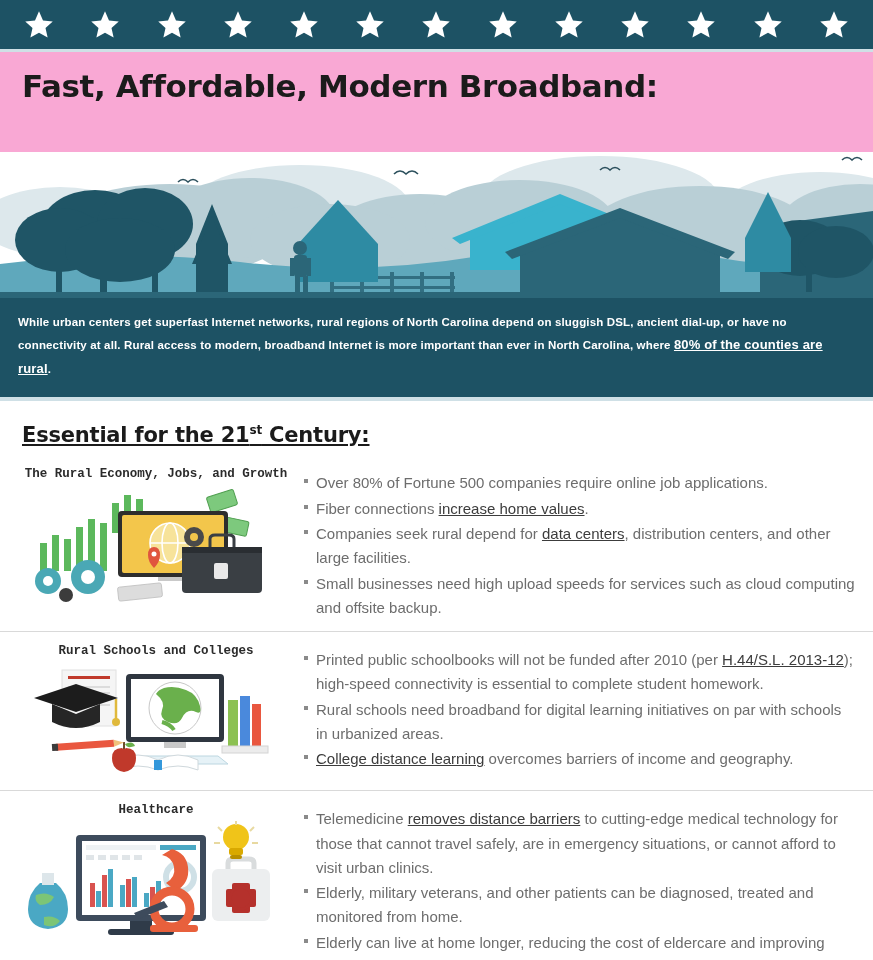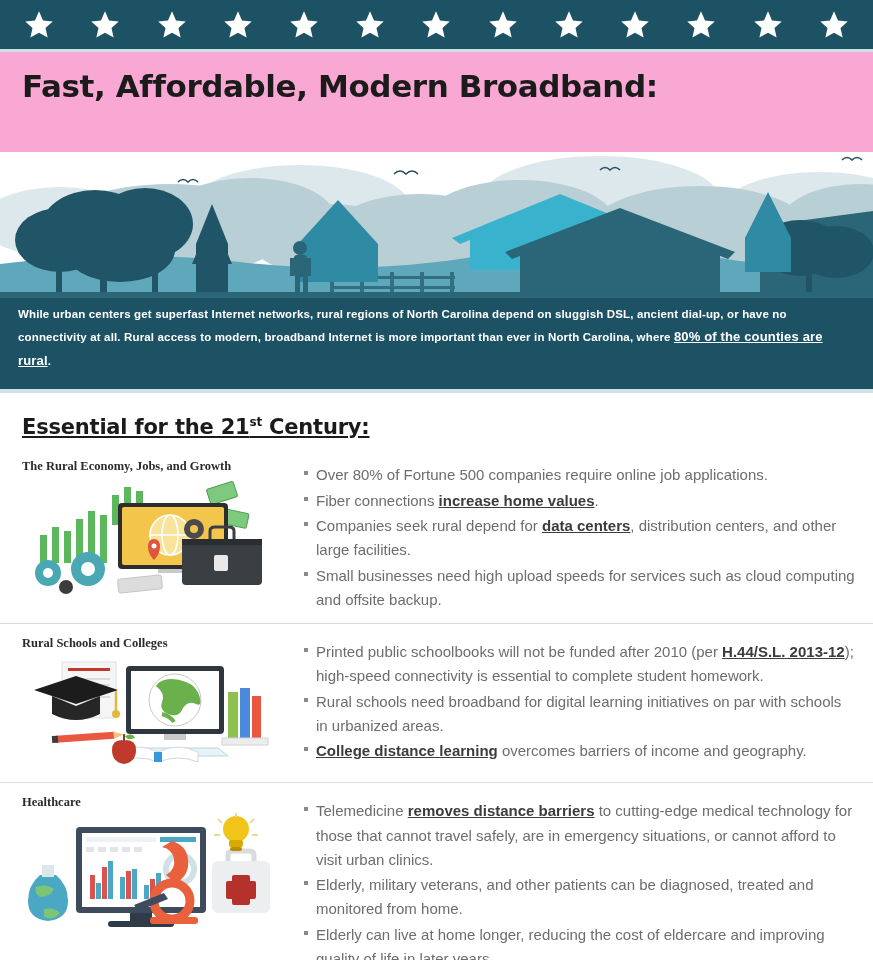--- a/index.html
+++ b/index.html
@@ -39,21 +39,21 @@
   }
 
   
   .landscape { position: relative; width: 873px; height: 146px; overflow: hidden; background: #ffffff; }
   .landscape svg { display:block; width: 873px; height: 146px; }
 
   
   .banner {
     background: #1d5264;
     color: #ffffff;
-    padding: 6px 18px 16px 18px;
+    padding: 14px 18px 16px 18px;
     font-size: 11.5px;
     line-height: 1.85;
     font-weight: bold;
     letter-spacing: 0.15px;
     border-bottom: 4px solid #cfe0e6;
   }
   .banner .hl {
     text-decoration: underline;
     font-weight: bold;
     font-size: 13px;
@@ -73,21 +73,22 @@
   .section {
     display: flex;
     padding: 10px 18px 10px 22px;
     align-items: flex-start;
   }
   .section + .section { border-top: 1px solid #d9d9d9; }
   .sec-left { width: 268px; flex: 0 0 268px; }
   .sec-head {
     font-size: 12.5px; font-weight: bold; color: #2b2b2b;
     line-height: 1.45; margin-bottom: 2px;
-    font-family: Liberation Serif, serif;
+    font-family: Liberation Mono, monospace;
+    text-align: center;
   }
   .sec-art { width: 250px; height: 118px; margin-top: 2px; }
   .sec-art svg { display:block; }
 
   .sec-right { flex: 1 1 auto; padding-top: 6px; padding-left: 12px; }
   ul.bullets { list-style: none; }
   ul.bullets li {
     position: relative;
     padding-left: 14px;
     font-size: 15px;
@@ -97,21 +98,21 @@
   }
   ul.bullets li::before {
     content: "";
     position: absolute;
     left: 2px; top: 8px;
     width: 4px; height: 4px;
     background: #8a8a8a;
   }
   ul.bullets li b {
     color: #3c3c3c;
-    font-weight: bold;
+    font-weight: normal;
     text-decoration: underline;
   }
 </style>
 </head>
 <body>
 
 <div class="page">
 
   <div class="starbar" id="starbar">
       <span class="star">

